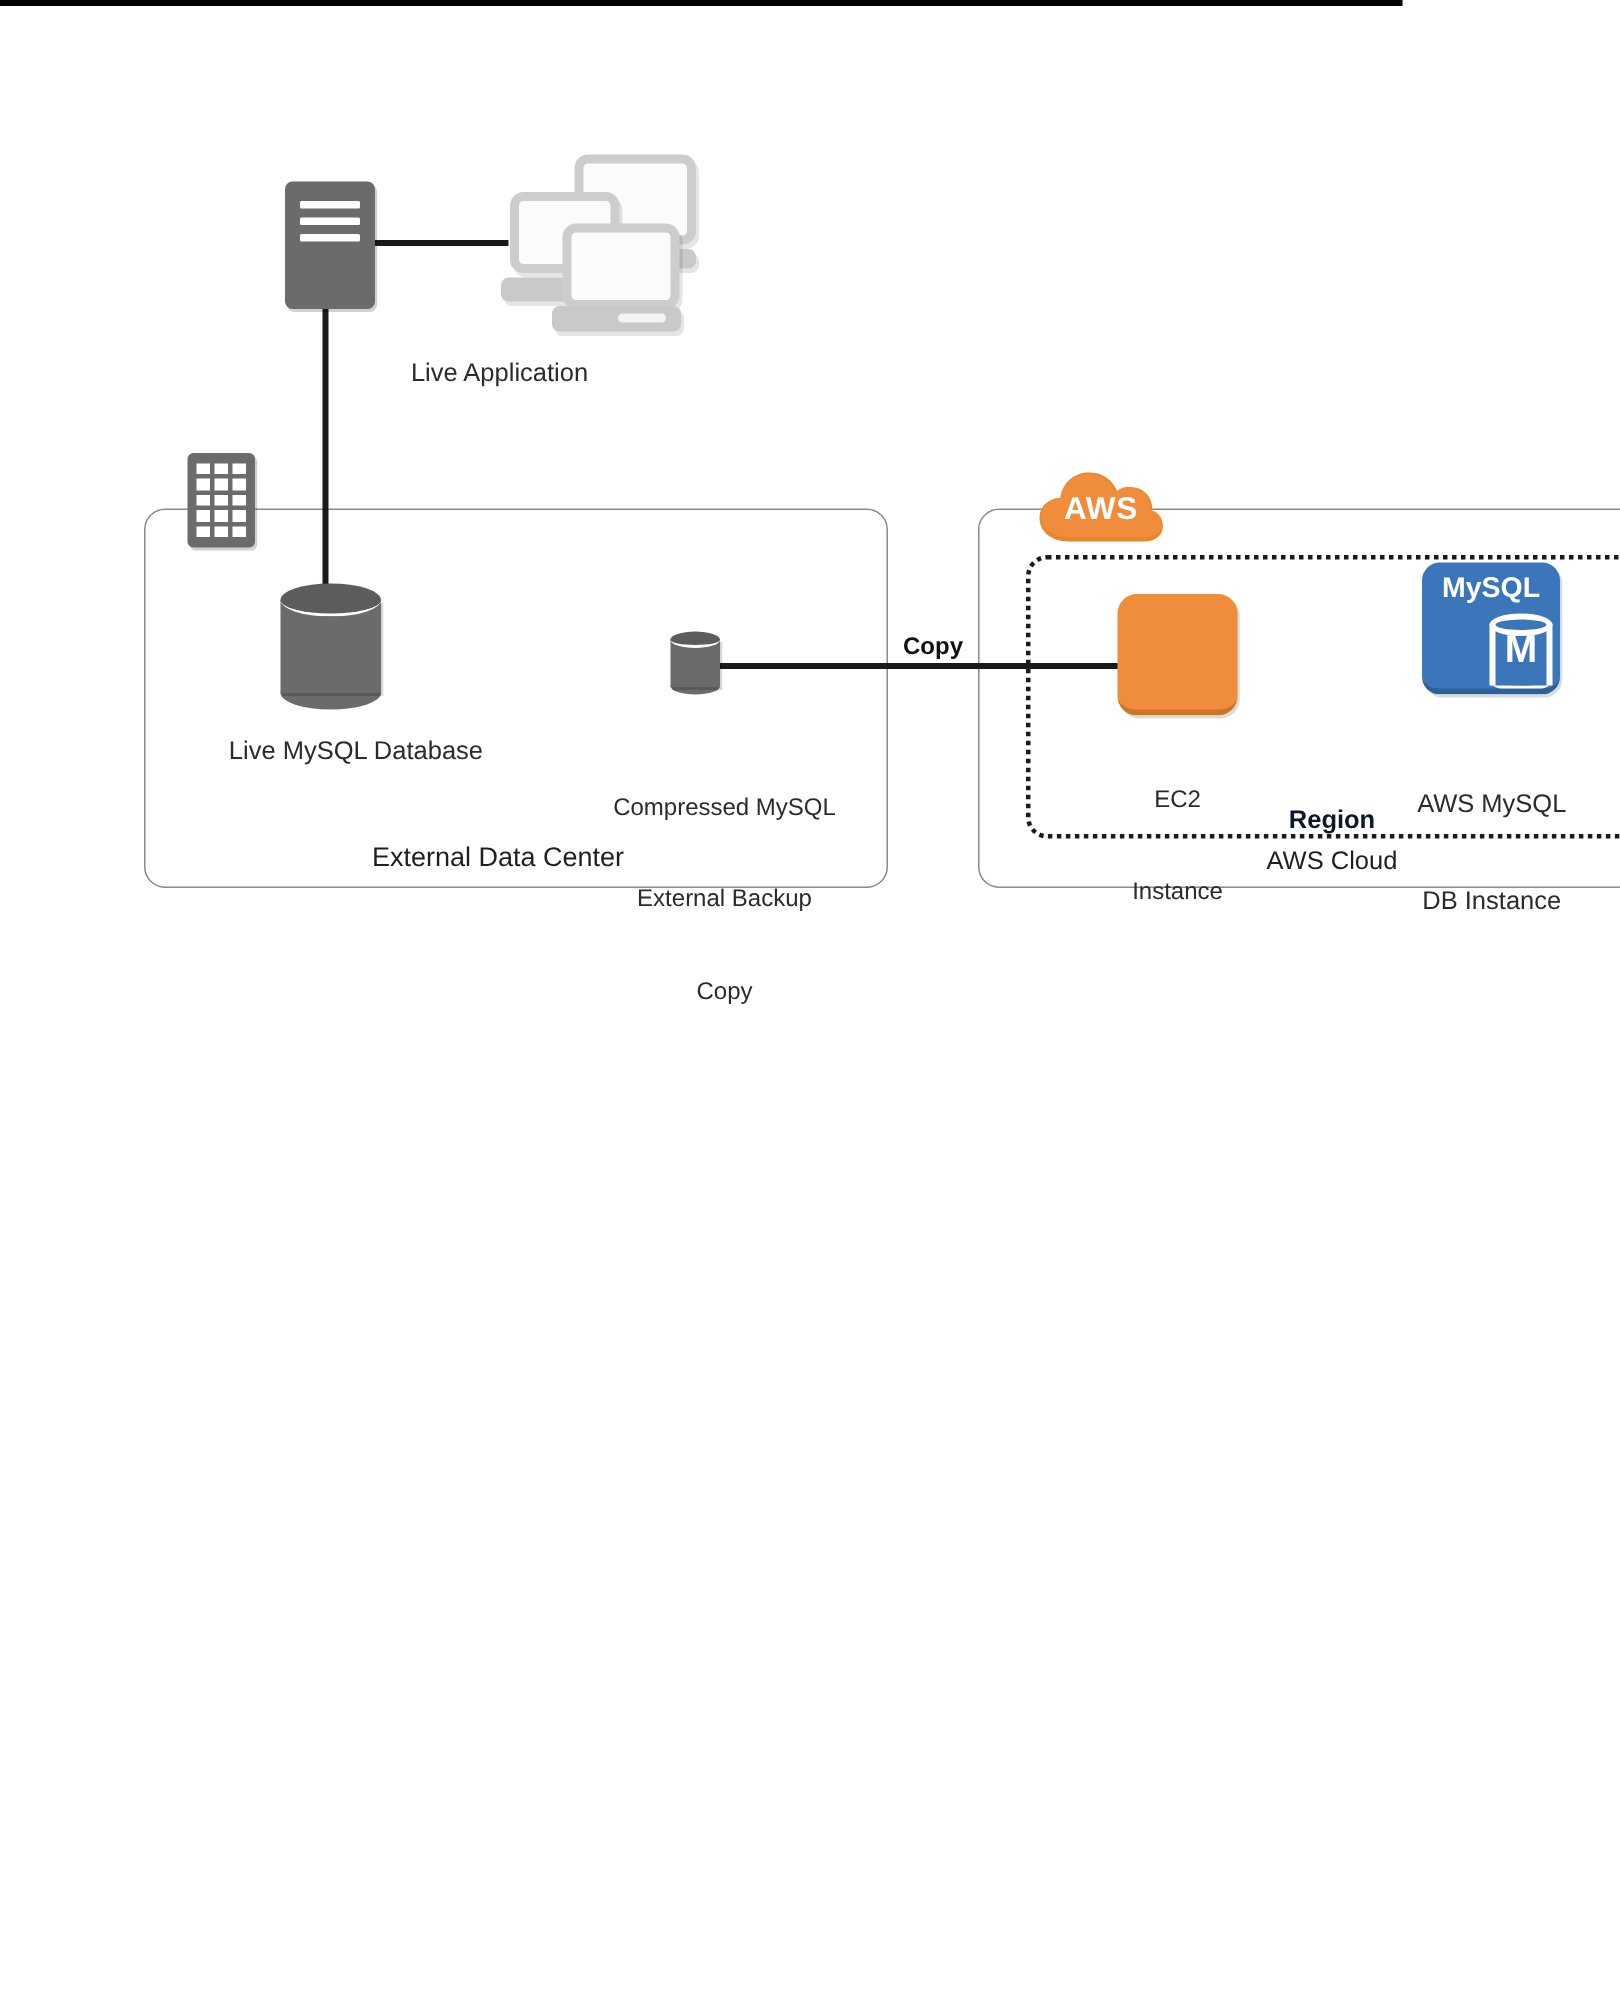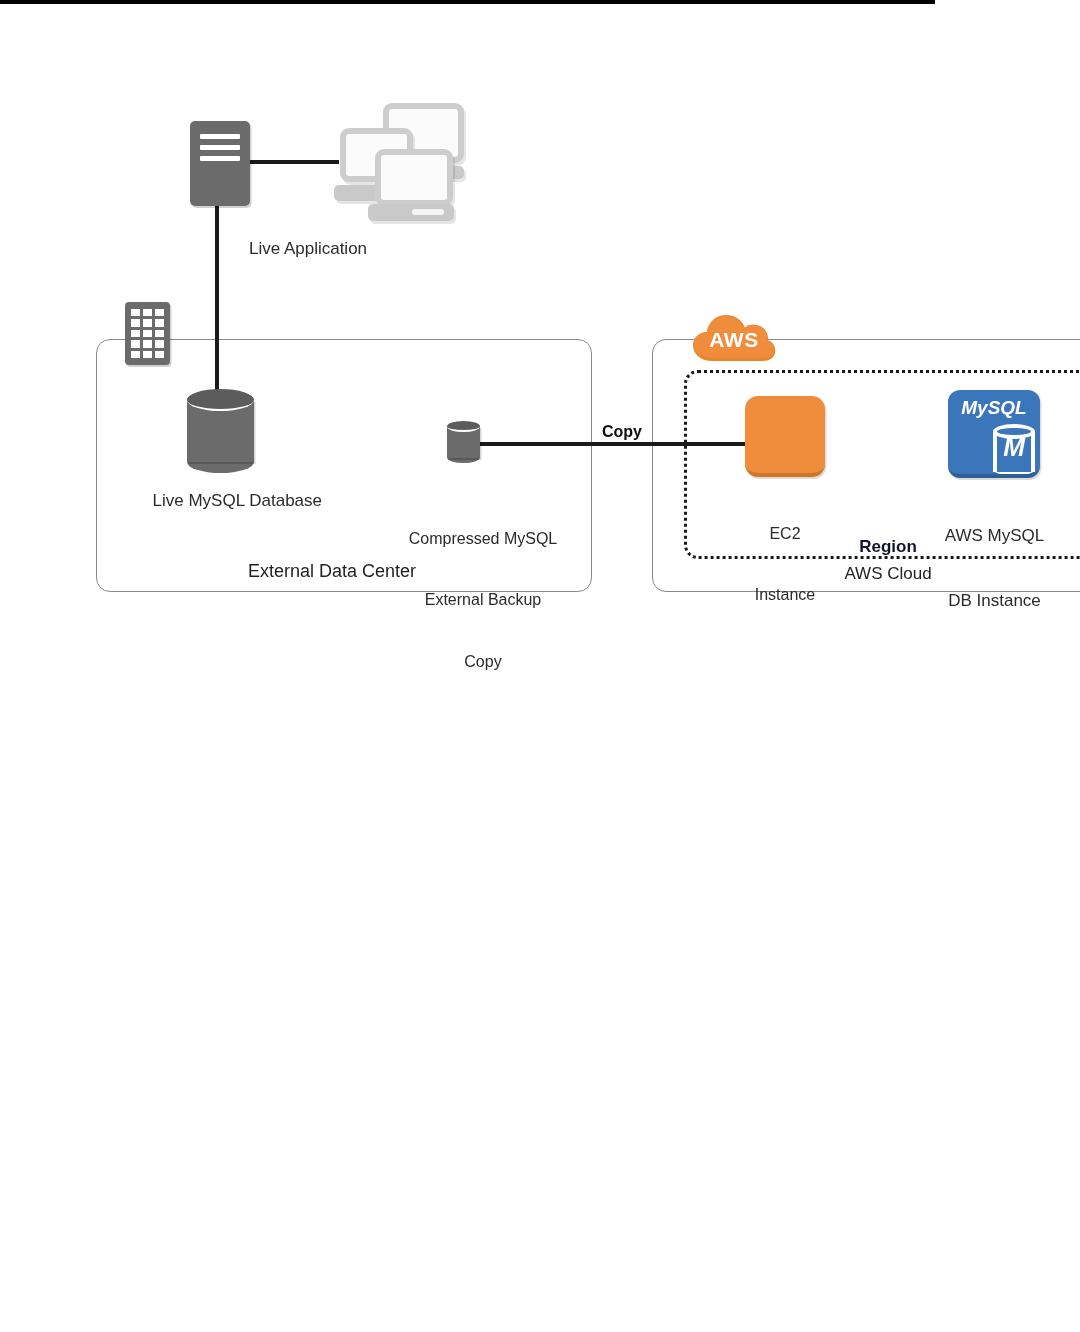--- a/index.html
+++ b/index.html
@@ -213,29 +213,28 @@
     background: #ef8d3c;
     border-radius: 13px;
     border-bottom: 4px solid #cf7526;
     box-sizing: border-box;
     box-shadow: 1.5px 2px 0 rgba(0,0,0,.14);
   }
 
   
   #mysql-icon {
     position: absolute;
-    left: 948px; top: 390px;
+    left: 948px; top: 375px;
     width: 92px; height: 88px;
     background: #3b76bb;
     border-radius: 12px;
     border-bottom: 4px solid #2f5f97;
     box-sizing: border-box;
     box-shadow: 1.5px 2px 0 rgba(0,0,0,.14);
     overflow: hidden;
-    font-style: italic;
   }
   #mysql-icon .mysql-word {
     position: absolute;
     left: 0; top: 7px;
     width: 92px;
     text-align: center;
     color: #ffffff;
     font-weight: bold;
     font-size: 19px;
     font-family: "Liberation Sans", sans-serif;
@@ -278,21 +277,21 @@
     width: 42px;
     text-align: center;
     color: #ffffff;
     font-weight: bold;
     font-size: 26px;
     line-height: 26px;
     font-family: "Liberation Sans", sans-serif;
   }
 
   
-  #lbl-live-app     { left: 209px; top: 238px; width: 198px; font-size: 17px; }
+  #lbl-live-app     { left: 234px; top: 238px; width: 198px; font-size: 17px; }
   #lbl-live-db      { left: 120px; top: 490px; width: 202px; font-size: 17px; text-align: right; }
   #lbl-backup       { left: 388px; top: 488px; width: 190px; font-size: 16px; }
   #lbl-dc           { left: 182px; top: 560px; width: 300px; font-size: 18px; color:#1f1f1f; }
   #lbl-copy         { left: 572px; top: 422px; width: 100px; font-size: 16px; font-weight: bold; color:#101010; }
   #lbl-ec2          { left: 710px; top: 483px; width: 150px; font-size: 16px; }
   #lbl-mysql        { left: 907px; top: 481px; width: 175px; font-size: 17px; }
   #lbl-region       { left: 788px; top: 536px; width: 200px; font-size: 17px; font-weight: bold; color:#0f172a; }
   #lbl-aws-cloud    { left: 788px; top: 563px; width: 200px; font-size: 17px; color:#1f1f1f; }
 </style>
 </head>

